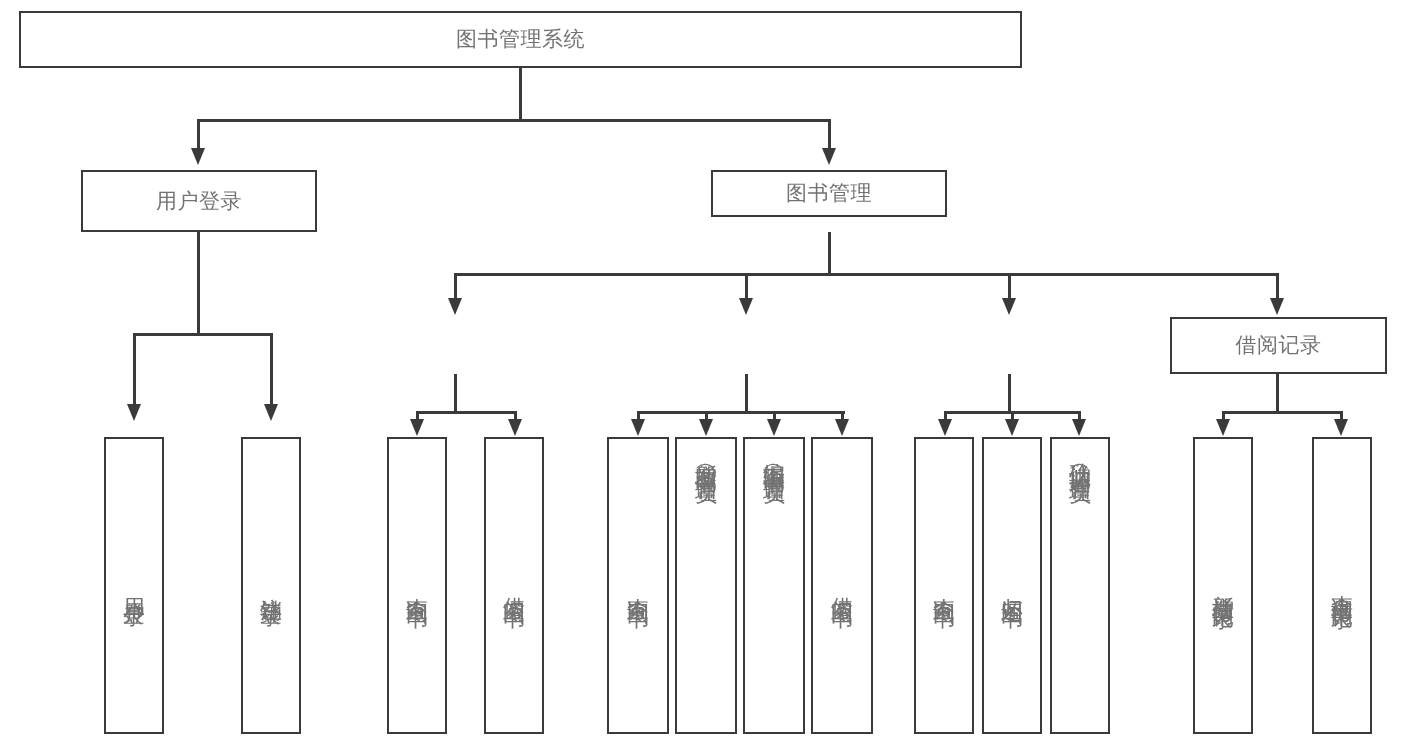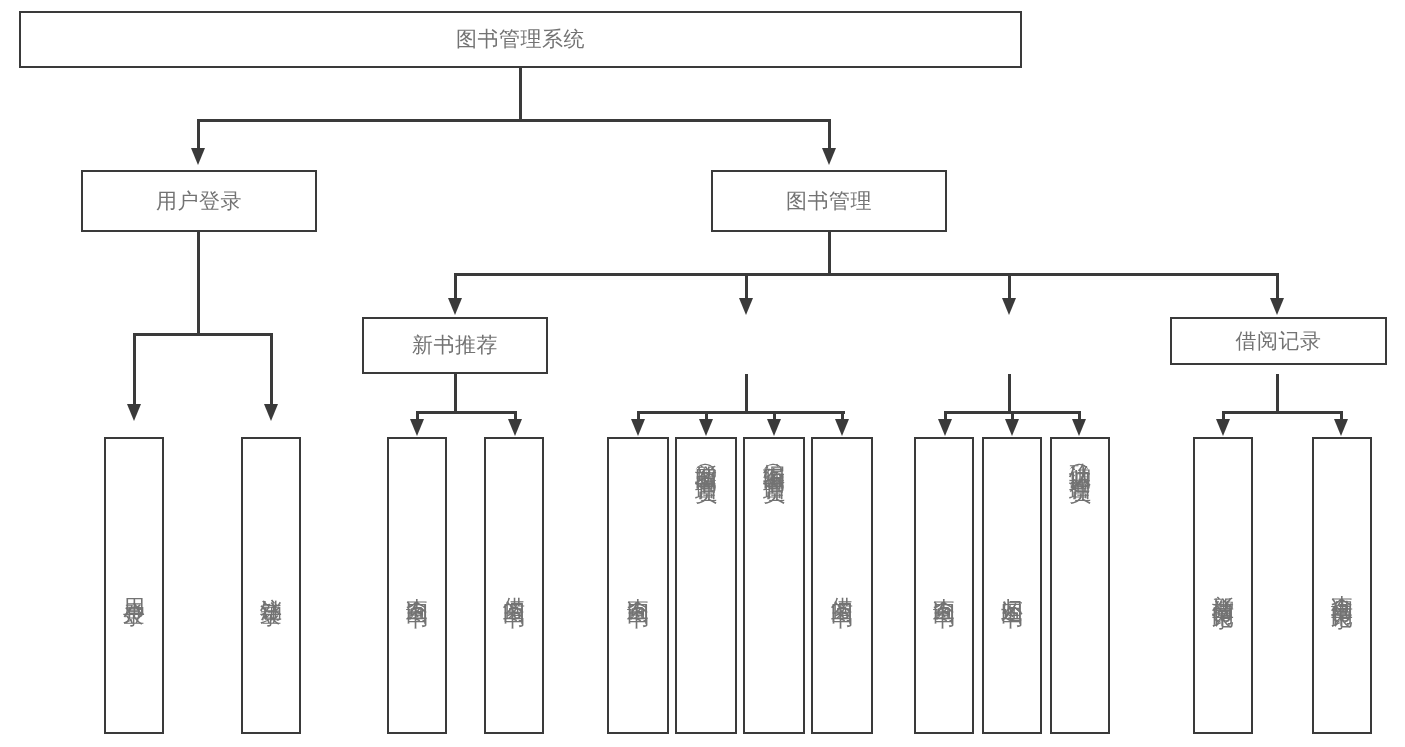--- a/index.html
+++ b/index.html
@@ -95,21 +95,21 @@
 
   <div class="vline" style="left:197px; top:119px; width:2.5px; height:30px;"></div>
   <div class="arrow" style="left:191px; top:148px;"></div>
 
   <div class="vline" style="left:828px; top:119px; width:2.5px; height:30px;"></div>
   <div class="arrow" style="left:822px; top:148px;"></div>
 
   <div class="node" style="left:81px; top:170px; width:236px; height:62px;">
     <span class="label">用户登录</span>
   </div>
-  <div class="node" style="left:711px; top:170px; width:236px; height:62px;">
+  <div class="node" style="left:711px; top:170px; width:236px; height:47px;">
     <span class="label">图书管理</span>
   </div>
 
   <div class="vline" style="left:197px; top:232px; width:2.5px; height:102px;"></div>
   <div class="hline" style="left:133px; top:333px; width:140px; height:2.5px;"></div>
   <div class="vline" style="left:133px; top:333px; width:2.5px; height:72px;"></div>
   <div class="arrow" style="left:127px; top:404px;"></div>
   <div class="vline" style="left:270px; top:333px; width:2.5px; height:72px;"></div>
   <div class="arrow" style="left:264px; top:404px;"></div>
 
@@ -117,24 +117,21 @@
   <div class="hline" style="left:454px; top:273px; width:824px; height:2.5px;"></div>
   <div class="vline" style="left:454px; top:273px; width:2.5px; height:26px;"></div>
   <div class="arrow" style="left:448px; top:298px;"></div>
   <div class="vline" style="left:745px; top:273px; width:2.5px; height:26px;"></div>
   <div class="arrow" style="left:739px; top:298px;"></div>
   <div class="vline" style="left:1008px; top:273px; width:2.5px; height:26px;"></div>
   <div class="arrow" style="left:1002px; top:298px;"></div>
   <div class="vline" style="left:1276px; top:273px; width:2.5px; height:26px;"></div>
   <div class="arrow" style="left:1270px; top:298px;"></div>
 
-  <div class="node" style="left:362px; top:317px; width:186px; height:57px;">
-    <span class="label">新书推荐</span>
-  </div>
-  <div class="node" style="left:1170px; top:317px; width:217px; height:48px;text-align:right;">
+  <div class="node" style="left:1170px; top:317px; width:217px; height:57px;text-align:right;">
     <span class="label">借阅记录</span>
   </div>
 
   <div class="vline" style="left:454px; top:374px; width:2.5px; height:38px;"></div>
   <div class="hline" style="left:416px; top:411px; width:101px; height:2.5px;"></div>
   <div class="vline" style="left:416px; top:411px; width:2.5px; height:10px;"></div>
   <div class="arrow" style="left:410px; top:419px;"></div>
   <div class="vline" style="left:514px; top:411px; width:2.5px; height:10px;"></div>
   <div class="arrow" style="left:508px; top:419px;"></div>
 

